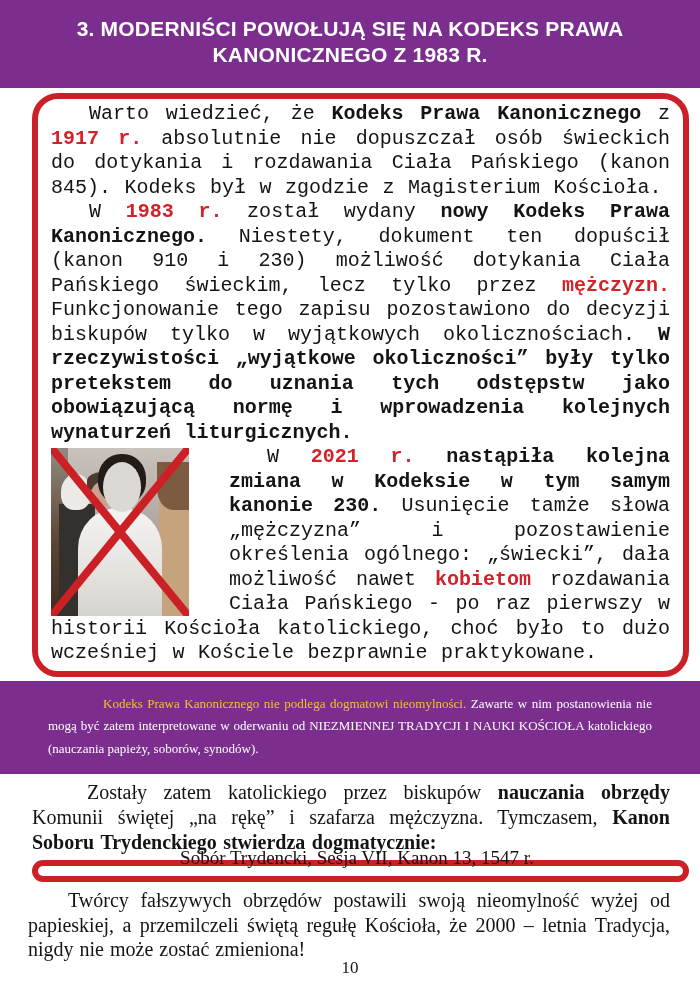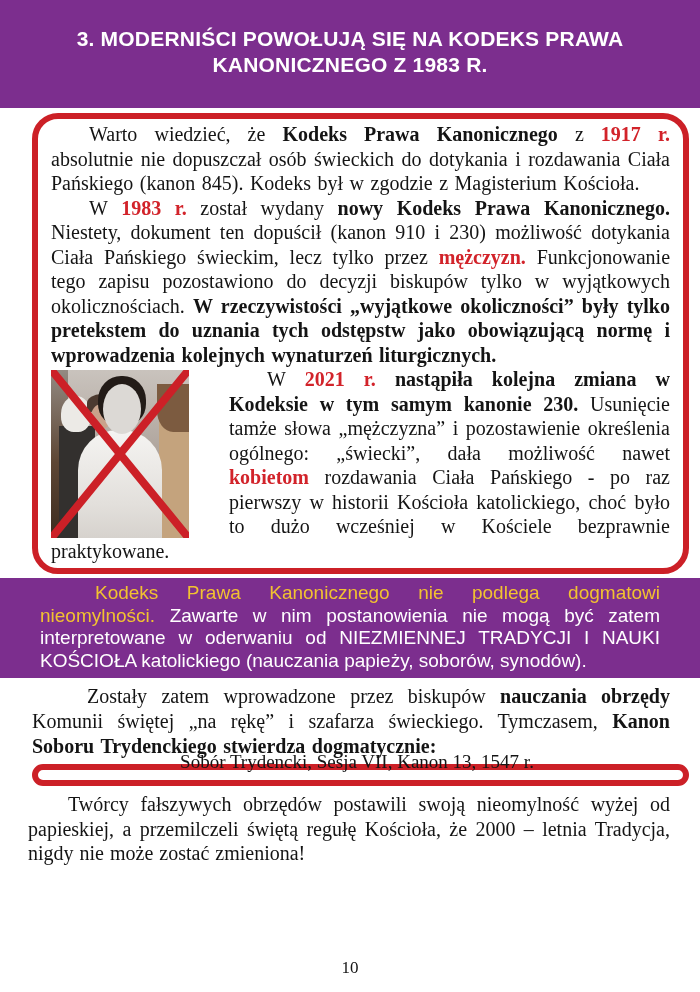--- a/index.html
+++ b/index.html
@@ -10,36 +10,37 @@
     --ink:#141414;
   }
   *{box-sizing:border-box;}
   html,body{margin:0;padding:0;}
   body{
     width:700px;height:992px;overflow:hidden;background:#fff;
     font-family:"Liberation Serif", serif;color:var(--ink);
   }
   
   .title-band{
-    height:108px;background:var(--purple);
+    height:88px;background:var(--purple);
     display:flex;align-items:center;justify-content:flex-end;
     padding:4px 48px 8px 48px;
   }
   .title-band h1{
     margin:0;color:#fff;text-align:center;
     font-family:"Liberation Sans", sans-serif;
     font-weight:bold;font-size:21px;line-height:26px;letter-spacing:.2px;
   }
   
   .rbox{
     border:6px solid var(--red);border-radius:26px;background:#fff;
   }
   .box1{
     margin:5px 11px 0 32px;
     padding:3px 13px 5px 13px;
+    font-family:Liberation Mono, monospace;
   }
   .box1 p{
     margin:0;text-align:justify;text-indent:38px;
     font-size:20px;line-height:24.5px;word-spacing:1.5px;
   }
   b.red{color:var(--red-text);}
   
   .p3wrap::after{content:"";display:block;clear:both;}
   .photo{
     position:relative;float:left;
@@ -72,22 +73,22 @@
     font-family:"Liberation Sans", sans-serif;font-weight:bold;
     font-size:19.8px;line-height:25px;color:var(--red-text);
     text-align:justify;text-indent:40px;
   }
   
   .purple-note{
     margin-top:4px;background:var(--purple);
     padding:4px 40px 6px 40px;
   }
   .purple-note p{
-    margin:0;font-family:Liberation Sans, sans-serif;
-    font-size:19px;line-height:22.5px;color:#fff;
+    margin:8px;font-family:Liberation Serif, serif;
+    font-size:13px;line-height:22.5px;color:#fff;
     text-align:justify;text-indent:55px;
   }
   .purple-note .yellow{color:var(--yellow);}
   
   .trent{
     margin:6px 30px 0 32px;text-align:justify;text-indent:55px;
     font-size:20px;line-height:25px;word-spacing:1.5px;
   }
   
   .quote-box{
@@ -146,21 +147,21 @@
       </div>
       <p><span>W </span><b class="red">2021 r.</b><b> nastąpiła kolejna zmiana w Kodeksie w tym samym kanonie 230.</b><span> Usunięcie tamże słowa „mężczyzna” i pozostawienie określenia ogólnego: „świecki”, dała możliwość nawet </span><b class="red">kobietom</b><span> rozdawania Ciała Pańskiego - po raz pierwszy w historii Kościoła katolickiego, choć było to dużo wcześniej w Kościele bezprawnie praktykowane.</span></p>
     </div>
   </section>
 
 
   <section class="purple-note">
     <p><span class="yellow">Kodeks Prawa Kanonicznego nie podlega dogmatowi nieomylności.</span><span> Zawarte w nim postanowienia nie mogą być zatem interpretowane w oderwaniu od NIEZMIENNEJ TRADYCJI I NAUKI KOŚCIOŁA katolickiego (nauczania papieży, soborów, synodów).</span></p>
   </section>
 
-  <p class="trent"><span>Zostały zatem wprowadzone przez biskupów </span><b>nauczania obrzędy</b><span> Komunii świętej „na rękę” i szafarza świeckiego. Tymczasem, </span><b>Kanon Soboru Trydenckiego stwierdza dogmatycznie:</b></p>
+  <p class="trent"><span>Zostały zatem katolickiego przez biskupów </span><b>nauczania obrzędy</b><span> Komunii świętej „na rękę” i szafarza mężczyzna. Tymczasem, </span><b>Kanon Soboru Trydenckiego stwierdza dogmatycznie:</b></p>
 
   <section class="rbox quote-box">
     <div class="quote-attrib">Sobór Trydencki, Sesja VII, Kanon 13, 1547 r.</div>
   </section>
 
   <p class="closing">Twórcy fałszywych obrzędów postawili swoją nieomylność wyżej od papieskiej, a przemilczeli świętą regułę Kościoła, że 2000 – letnia Tradycja, nigdy nie może zostać zmieniona!</p>
 
   <div class="page-number">10</div>
 
 </div>

